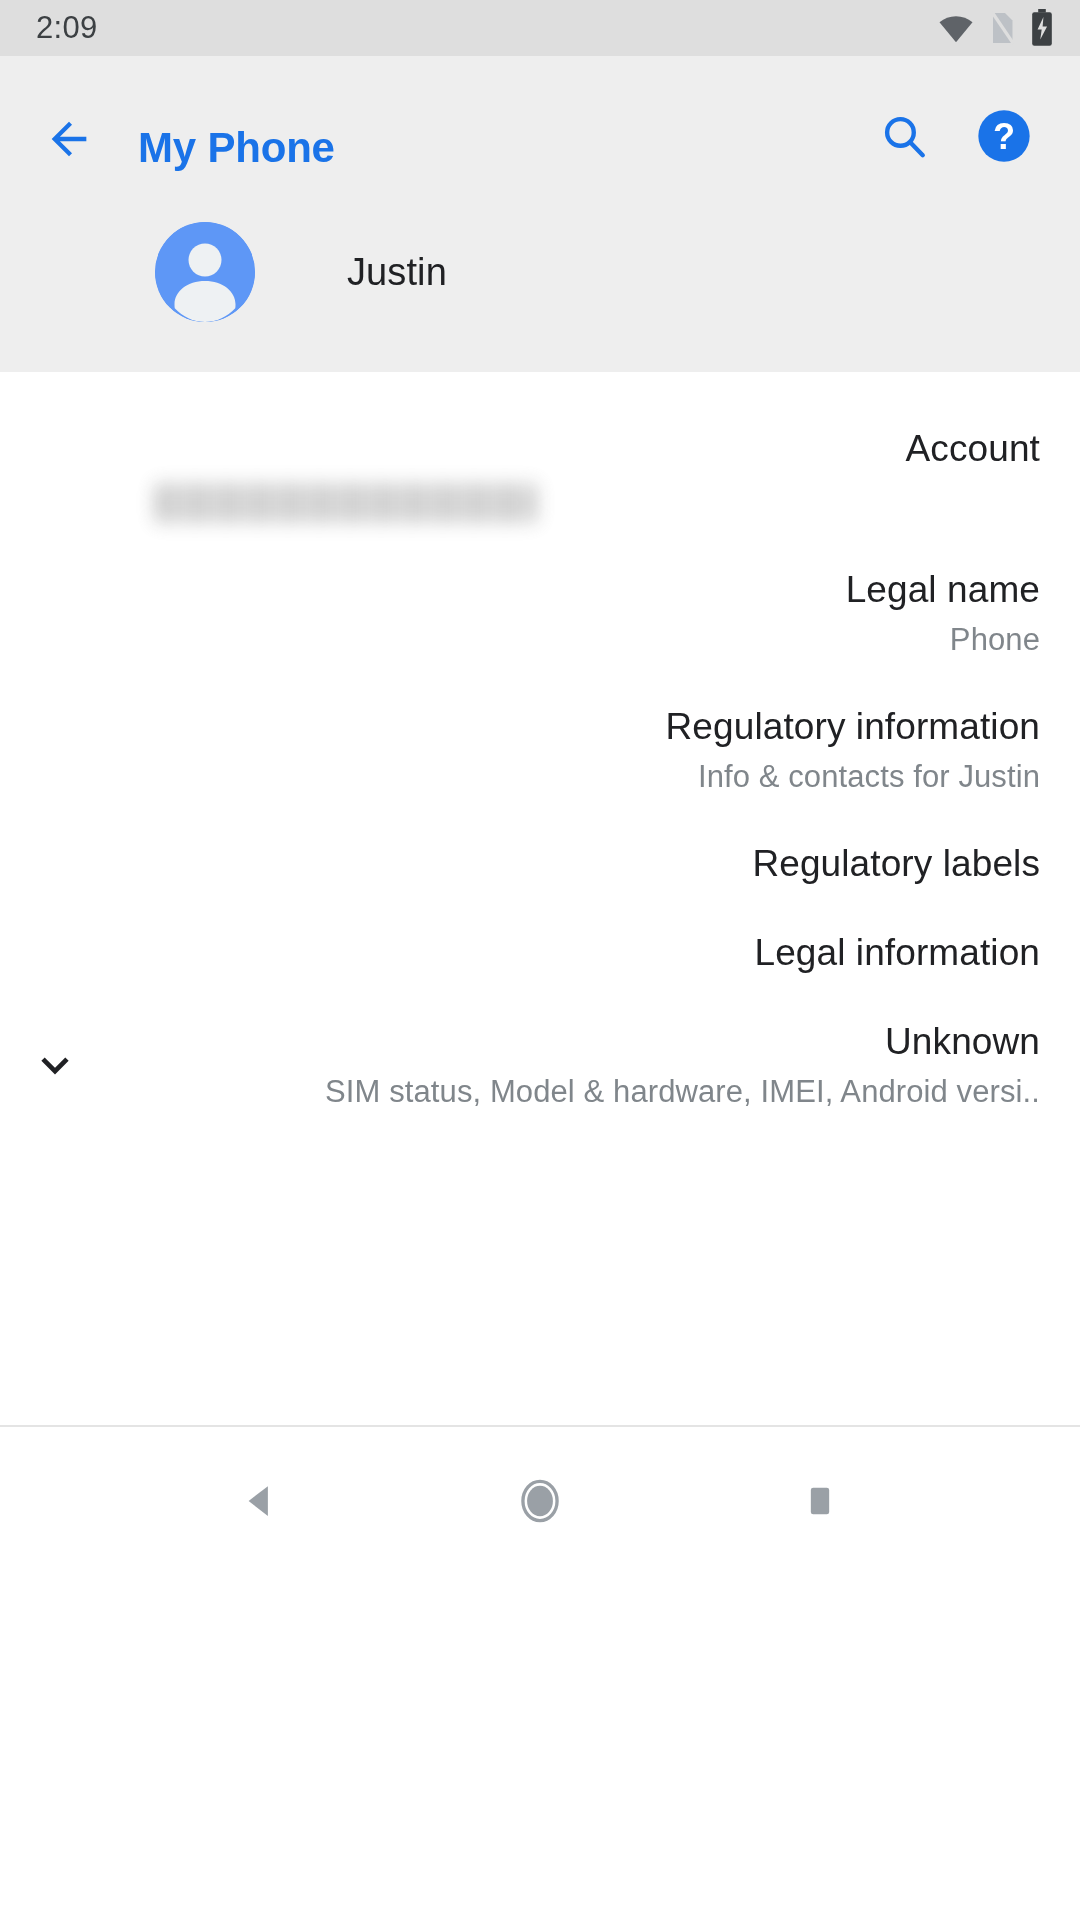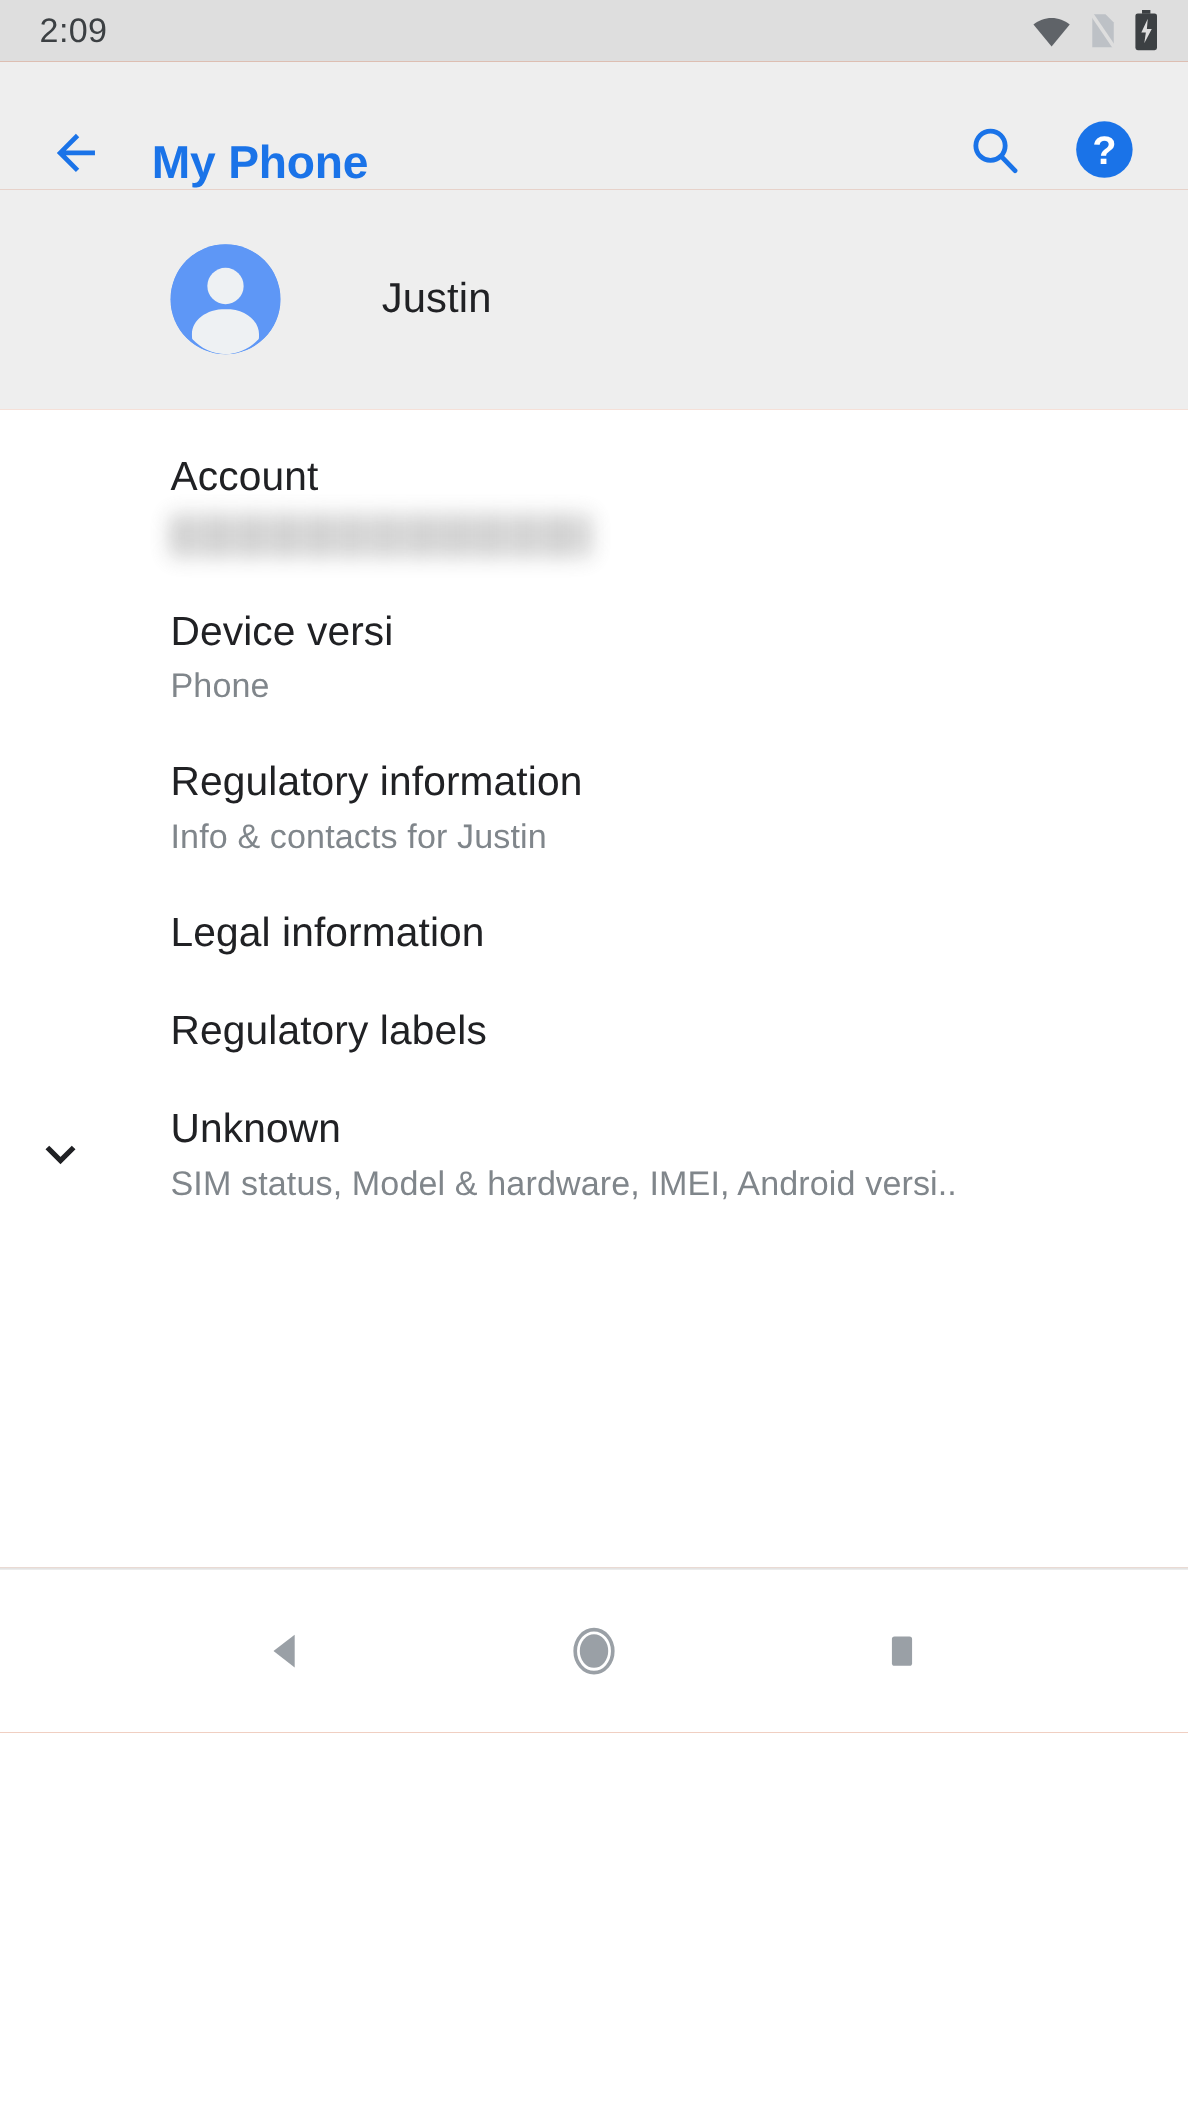--- a/index.html
+++ b/index.html
@@ -111,23 +111,24 @@
     font-size: 38px;
     color: #202124;
     margin-left: 92px;
     letter-spacing: 0.1px;
   }
 
   
   .list {
     background: #ffffff;
     flex: 1 1 auto;
-    padding-top: 16px;
+    padding-top: 32px;
     box-sizing: border-box;
     overflow: hidden;
+    text-align: right;
   }
   .row {
     position: relative;
     padding: 22px 40px 22px 155px;
     box-sizing: border-box;
     cursor: pointer;
   }
   .row-title {
     font-size: 37px;
     color: #202124;
@@ -258,35 +259,35 @@
 
   <div class="list">
 
     <div class="row">
       <div class="row-title">Account</div>
       <div class="redacted"></div>
     </div>
 
 
     <div class="row">
-      <div class="row-title">Device versi</div>
+      <div class="row-title">Legal name</div>
       <div class="row-sub">Phone</div>
     </div>
 
     <div class="row">
       <div class="row-title">Regulatory information</div>
       <div class="row-sub">Info &amp; contacts for Justin</div>
     </div>
 
     <div class="row">
+      <div class="row-title">Regulatory labels</div>
+    </div>
+
+    <div class="row">
       <div class="row-title">Legal information</div>
-    </div>
-
-    <div class="row">
-      <div class="row-title">Regulatory labels</div>
     </div>
 
     <div class="row with-chevron">
       <span class="chev">
         <svg width="44" height="44" viewBox="0 0 24 24">
           <path d="M6.4 9.2 12 14.8l5.6-5.6" fill="none" stroke="#202124" stroke-width="2.6" stroke-linecap="square"></path>
         </svg>
       </span>
       <div class="row-title">Unknown</div>
       <div class="row-sub">SIM status, Model &amp; hardware, IMEI, Android versi..</div>

